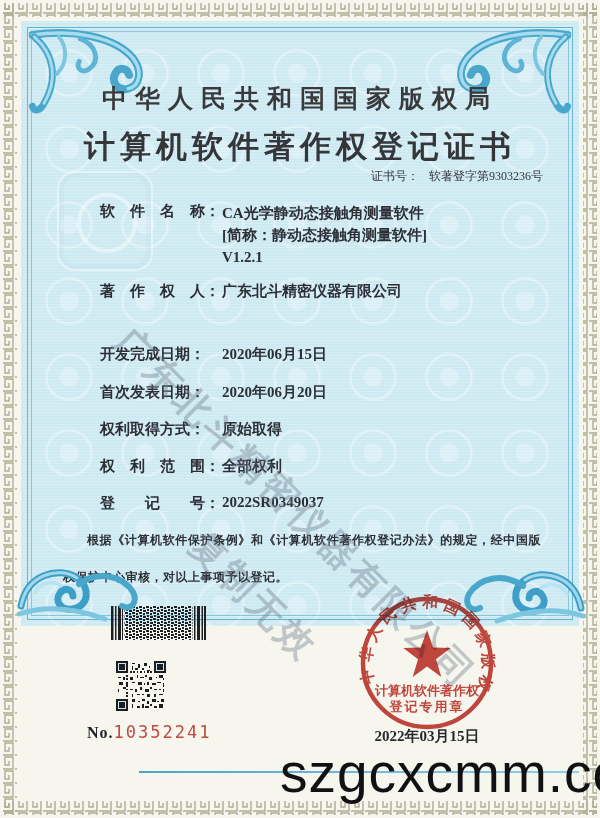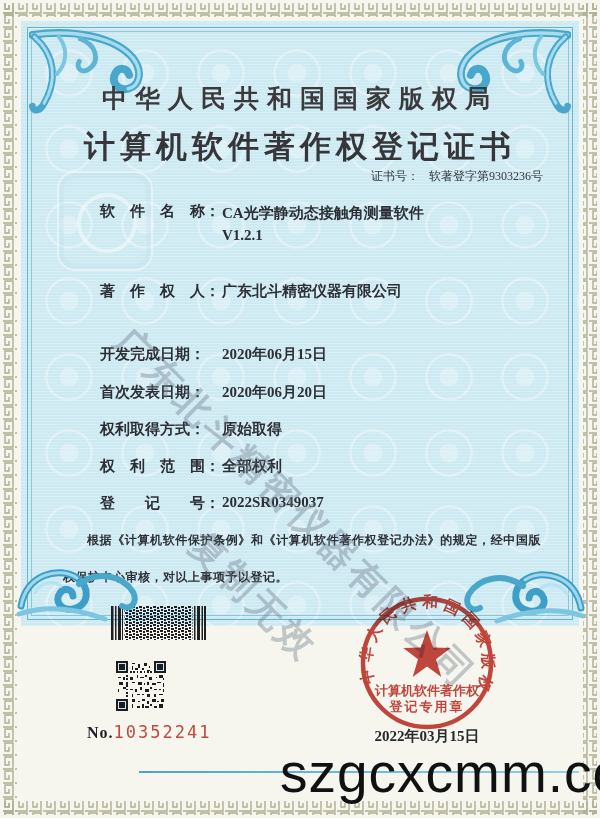--- a/index.html
+++ b/index.html
@@ -132,20 +132,21 @@
     <div class="title1">中华人民共和国国家版权局</div>
     <div class="title2">计算机软件著作权登记证书</div>
 
     <div class="certline">
       <span class="lbl">证书号：</span><span>软著登字第9303236号</span>
     </div>
 
     <div class="field" style="top:181px">
       <span class="flabel">软　件　名　称：</span><span class="fval">
         <div class="vline">CA光学静动态接触角测量软件</div>
+        <div class="vline">[简称：静动态接触角测量软件]</div>
         <div class="vline">V1.2.1</div>
       </span>
     </div>
 
     <div class="field" style="top:261px">
       <span class="flabel">著　作　权　人：</span><span class="fval">广东北斗精密仪器有限公司</span>
     </div>
 
     <div class="field" style="top:324px">
       <span class="flabel">开发完成日期：</span><span class="fval">2020年06月15日</span>

